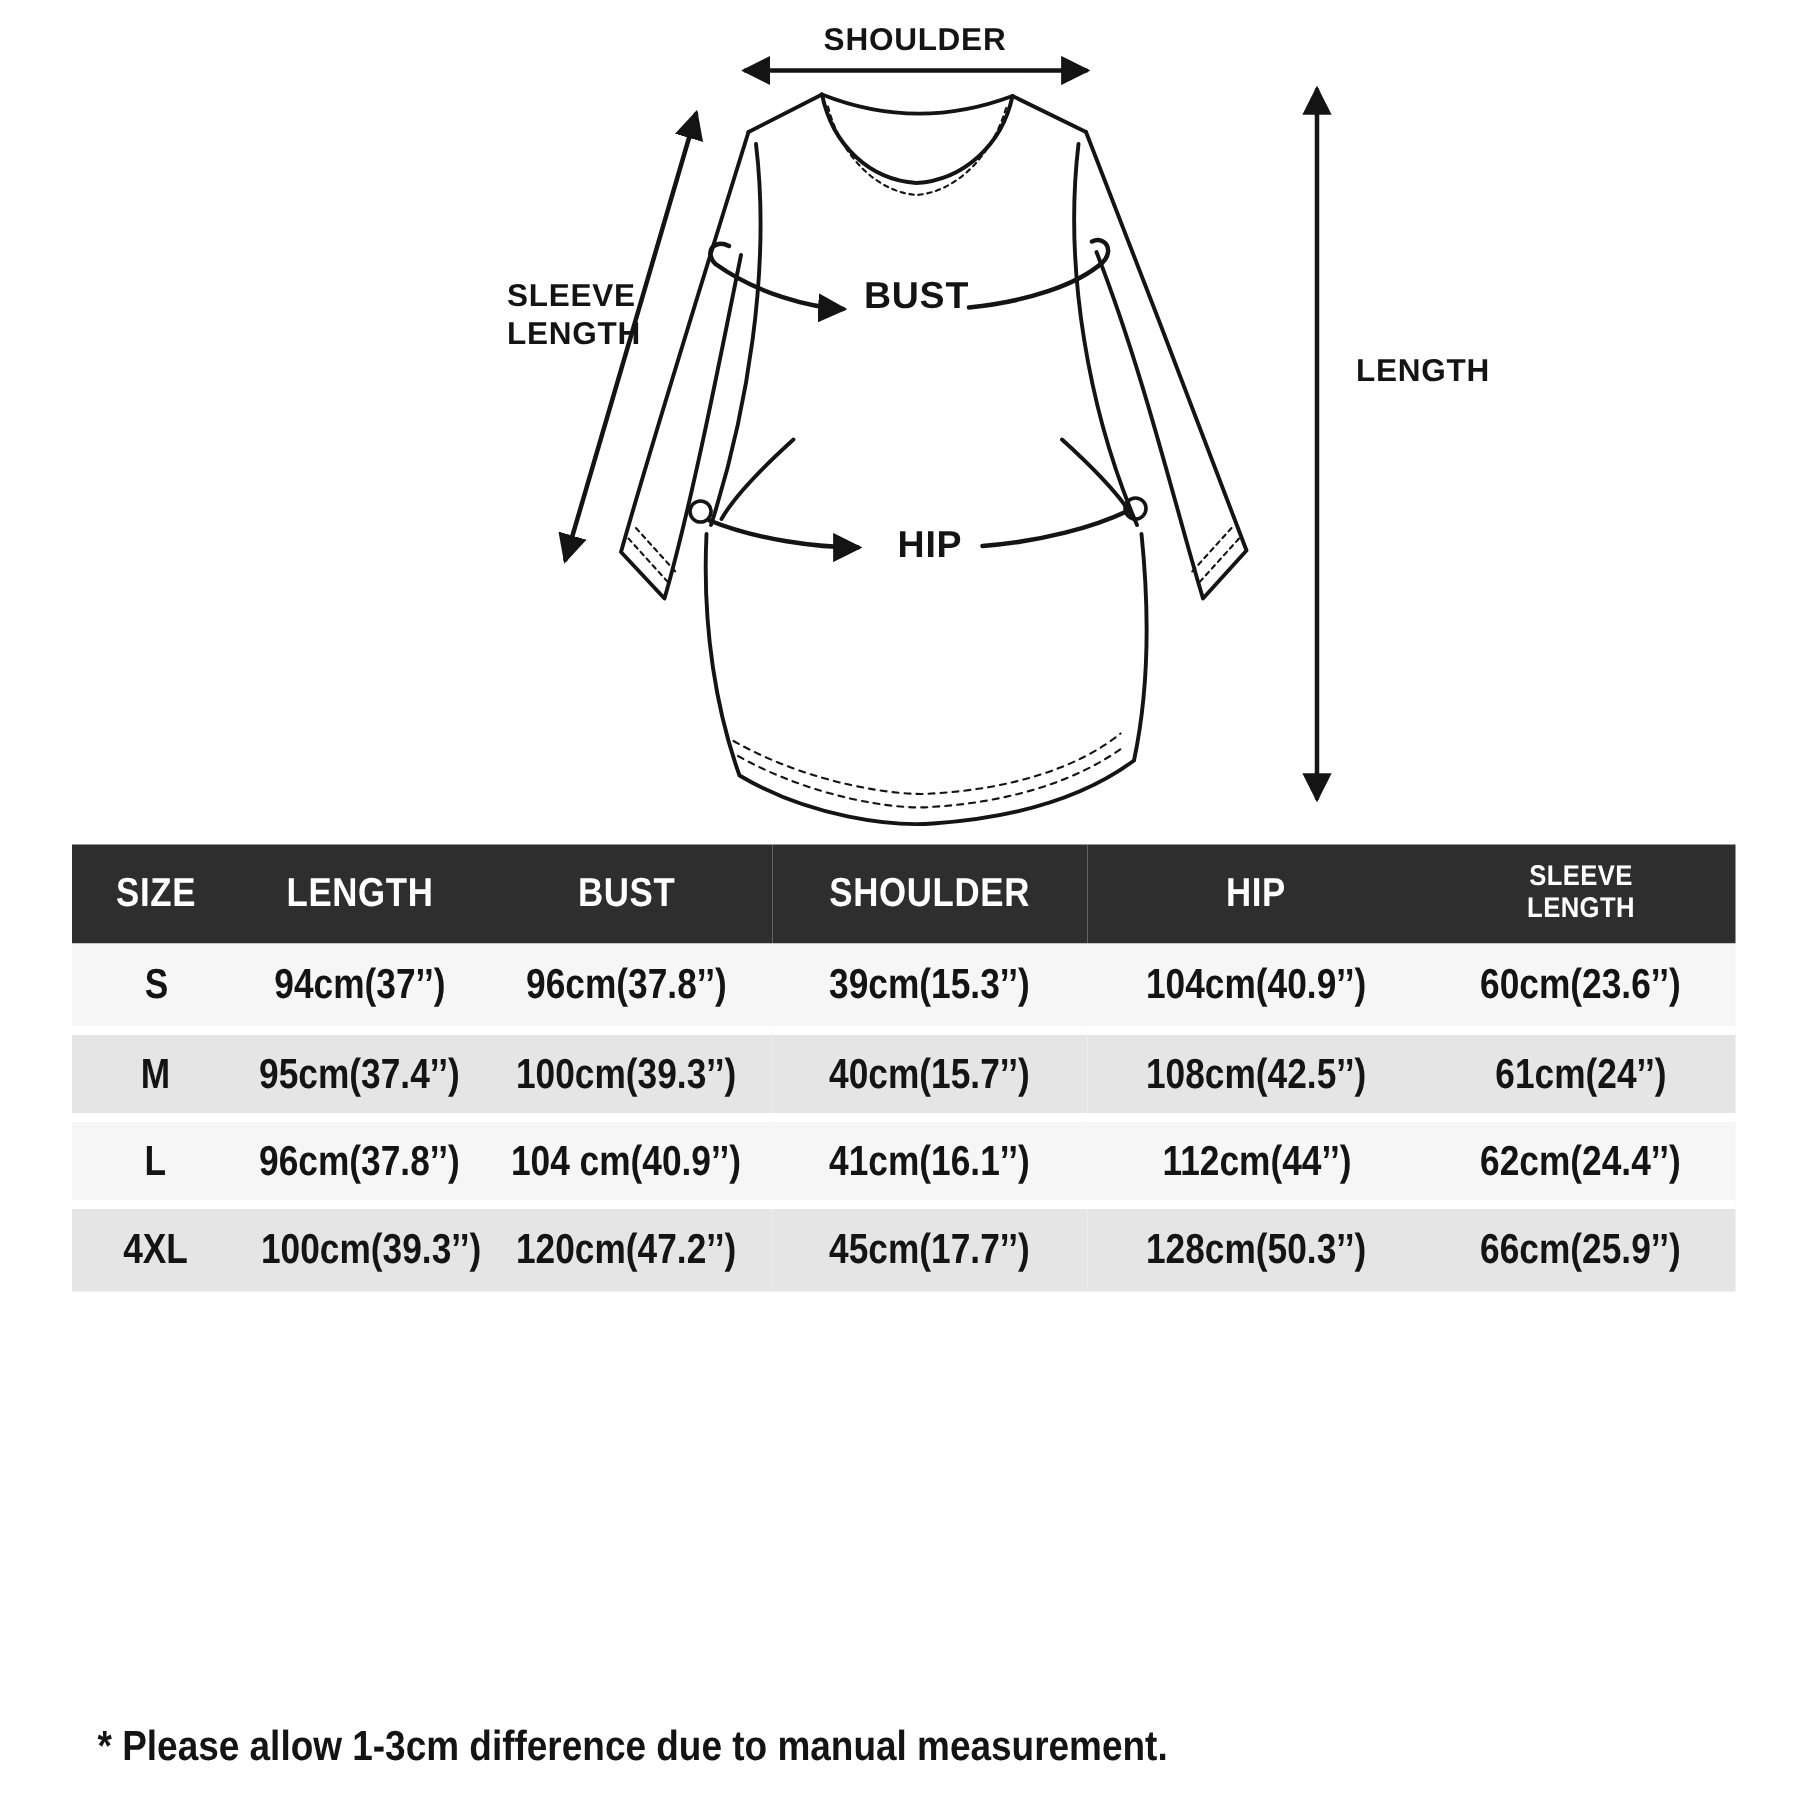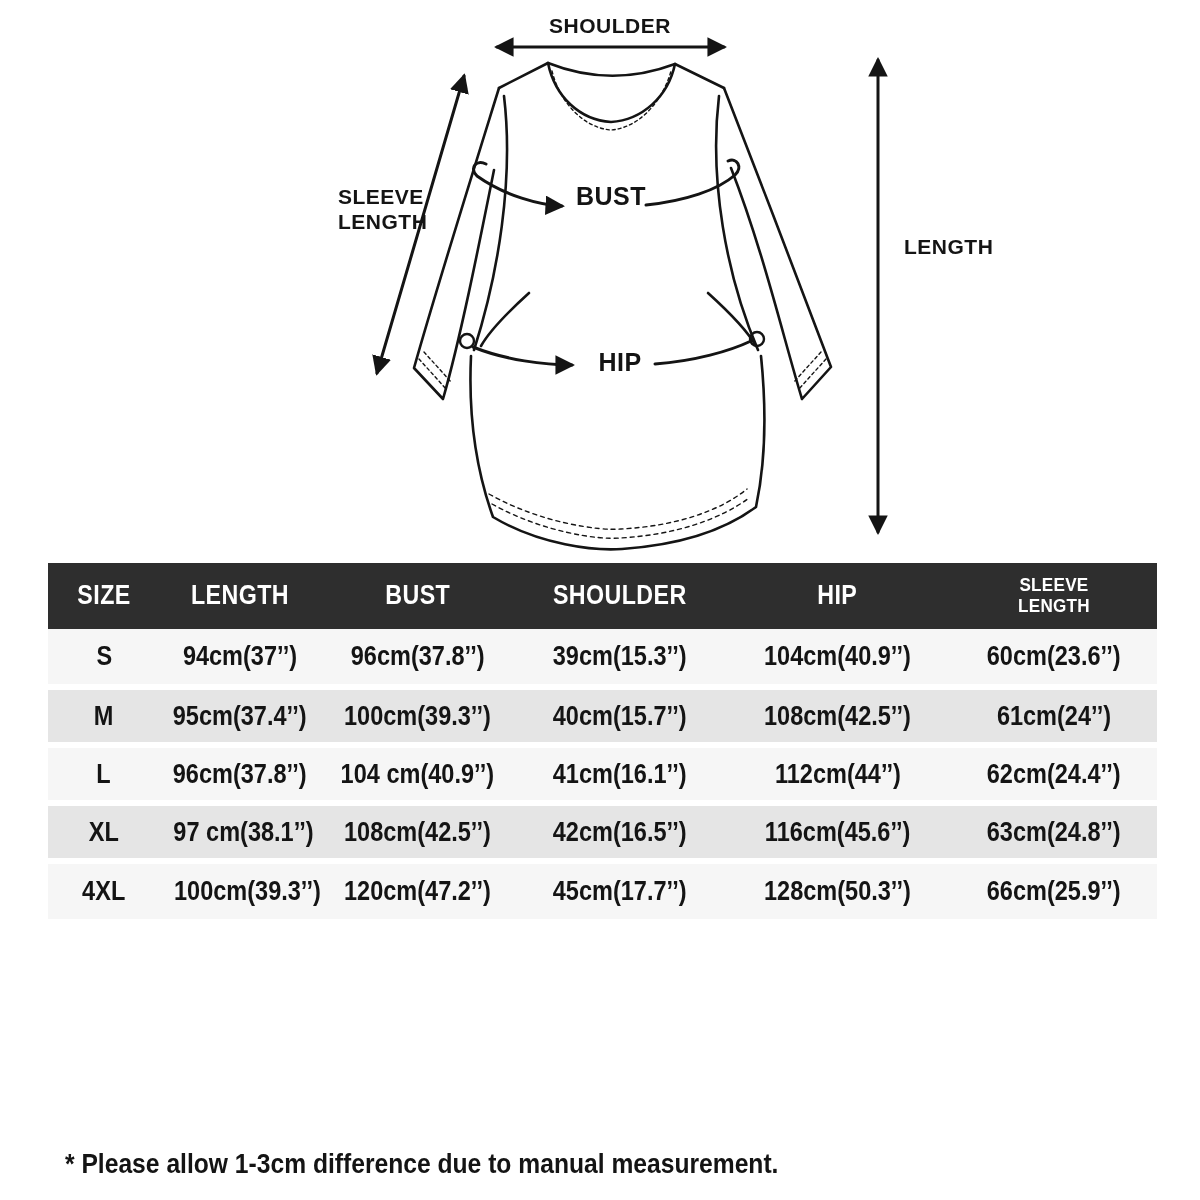--- a/index.html
+++ b/index.html
@@ -127,28 +127,20 @@
         </tr>
         <tr>
           <td><span class="c">L</span></td>
           <td><span class="c">96cm(37.8’’)</span></td>
           <td><span class="c">104 cm(40.9’’)</span></td>
           <td><span class="c">41cm(16.1’’)</span></td>
           <td><span class="c">112cm(44’’)</span></td>
           <td><span class="c">62cm(24.4’’)</span></td>
         </tr>
         <tr>
-          <td><span class="c">XL</span></td>
-          <td><span class="c">97 cm(38.1’’)</span></td>
-          <td><span class="c">108cm(42.5’’)</span></td>
-          <td><span class="c">42cm(16.5’’)</span></td>
-          <td><span class="c">116cm(45.6’’)</span></td>
-          <td><span class="c">63cm(24.8’’)</span></td>
-        </tr>
-        <tr>
           <td><span class="c">4XL</span></td>
           <td><span class="c">100cm(39.3’’)</span></td>
           <td><span class="c">120cm(47.2’’)</span></td>
           <td><span class="c">45cm(17.7’’)</span></td>
           <td><span class="c">128cm(50.3’’)</span></td>
           <td><span class="c">66cm(25.9’’)</span></td>
         </tr>
       </tbody>
     </table>
   </div>

